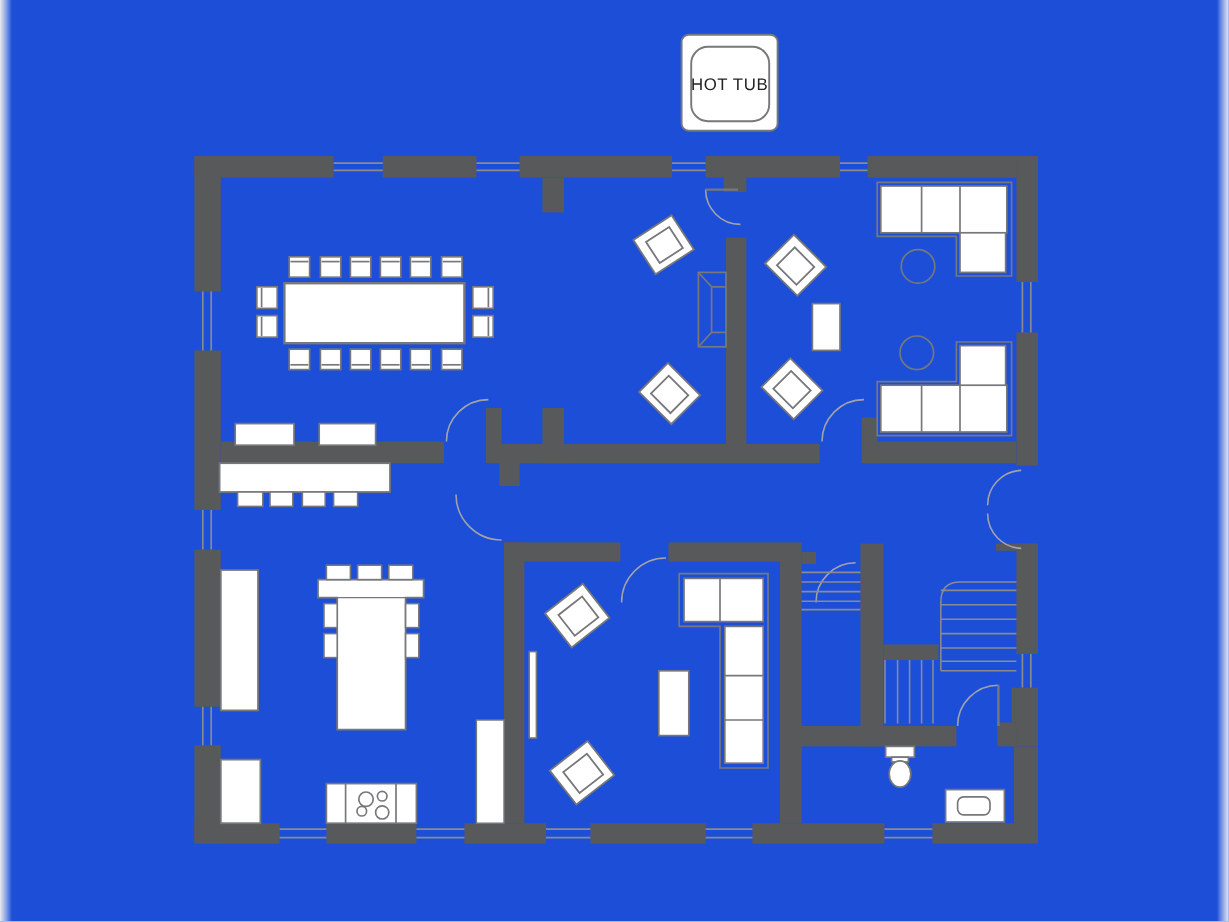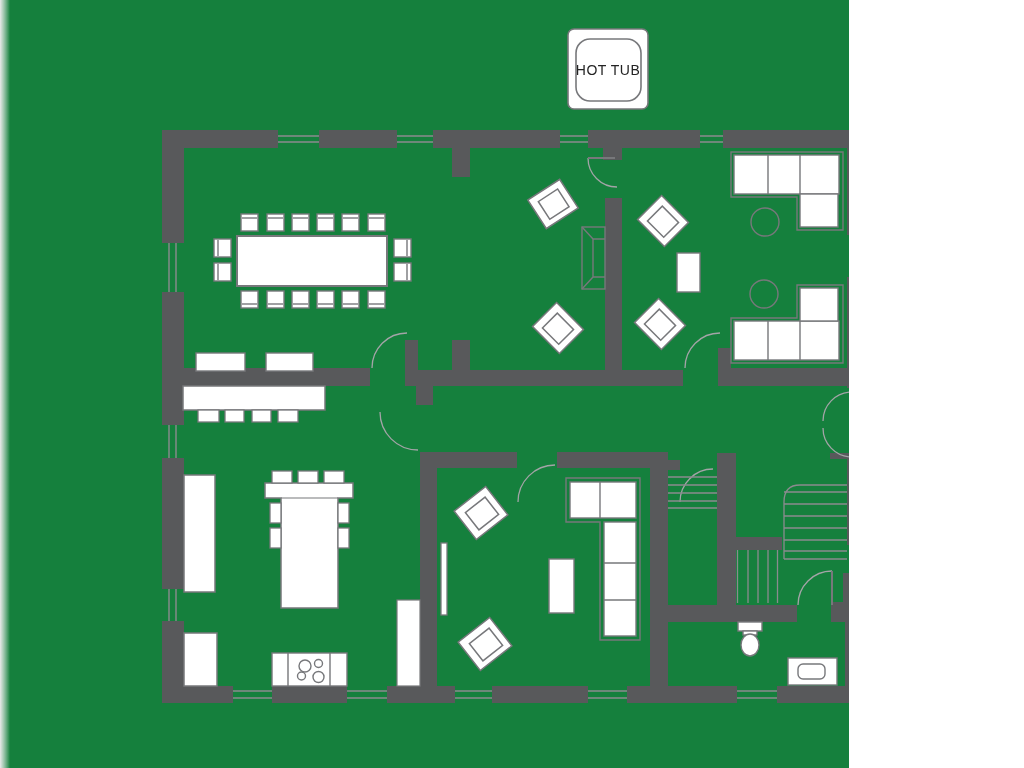--- a/index.html
+++ b/index.html
@@ -1,16 +1,16 @@
 <!DOCTYPE html>
 <html><head>
 <meta charset="utf-8">
 <style>
   html,body{margin:0;padding:0;background:#ffffff;}
-  .stage{position:relative;width:849px;height:768px;background:#15803d;overflow:hidden;
+  .stage{position:relative;width:1024px;height:768px;background:#1d4ed8;overflow:hidden;
          font-family:"Liberation Sans", sans-serif;}
   svg{display:block;}
   text.httext{font-family:"Liberation Sans", sans-serif;font-size:14px;letter-spacing:.5px;fill:#232323;}
 </style>
 </head>
 <body>
 
 <div class="stage">
 <svg viewBox="0 0 1024 768" width="1024" height="768" xmlns="http://www.w3.org/2000/svg">
   <defs>

